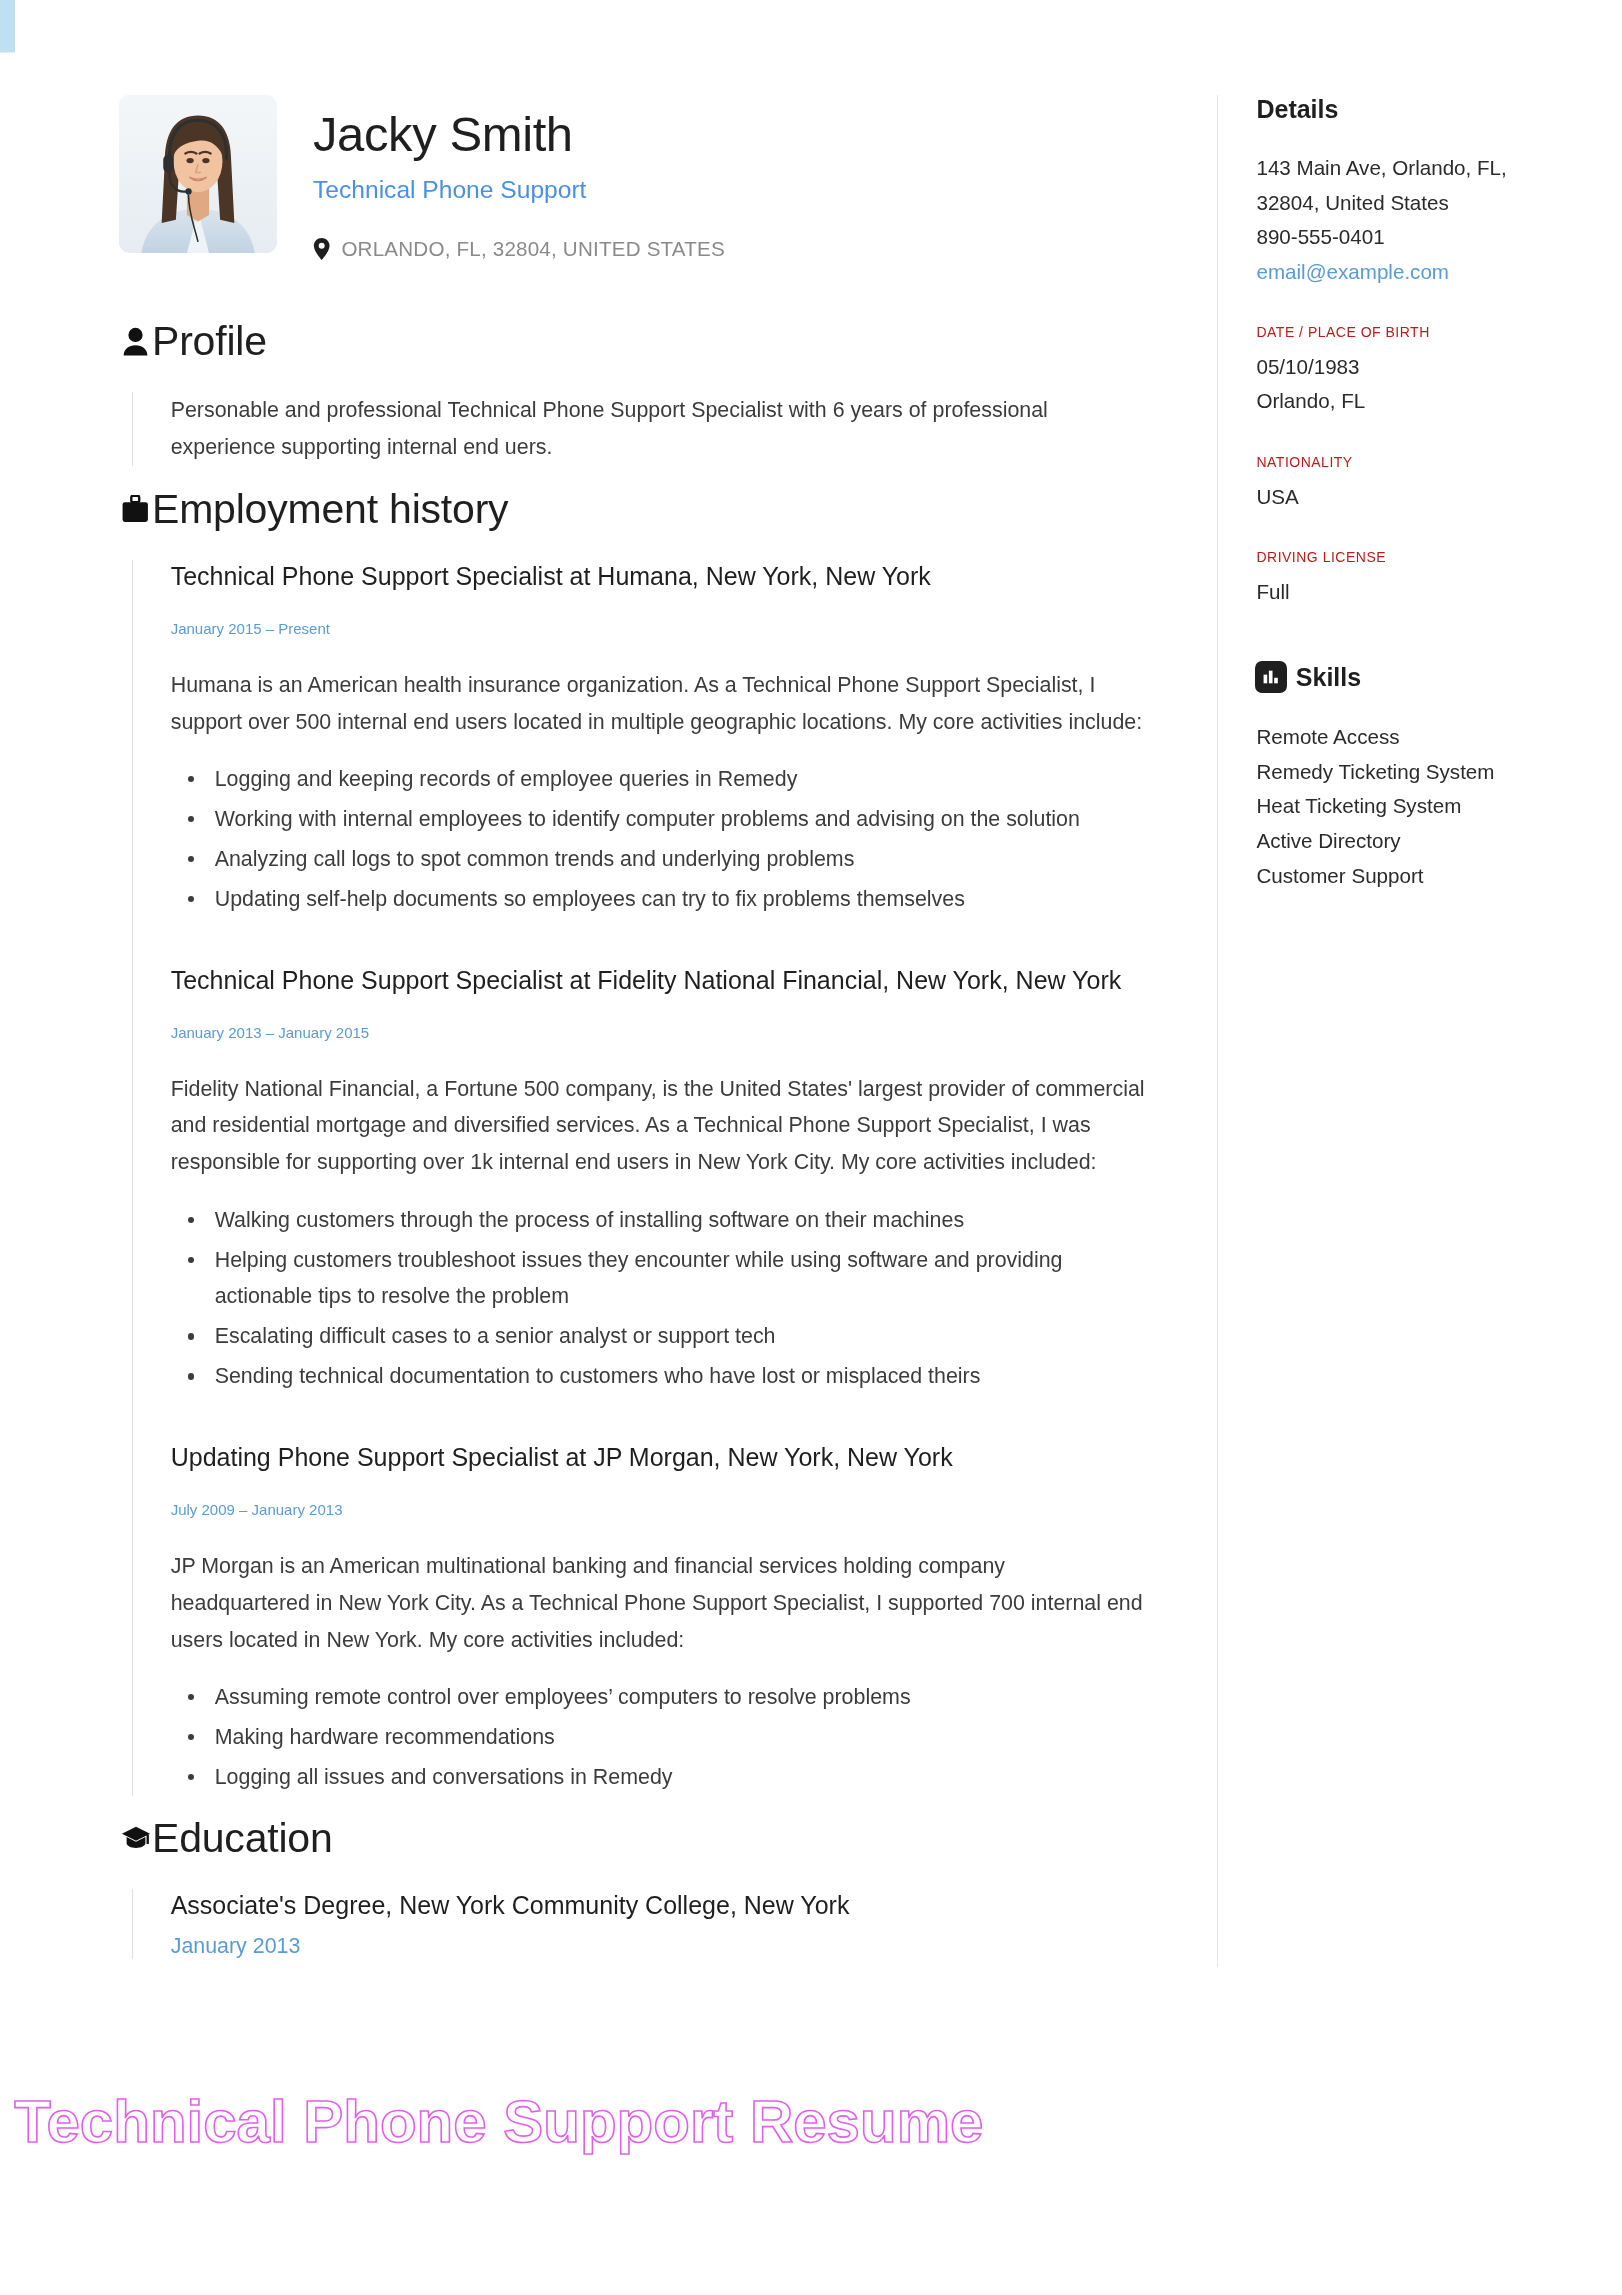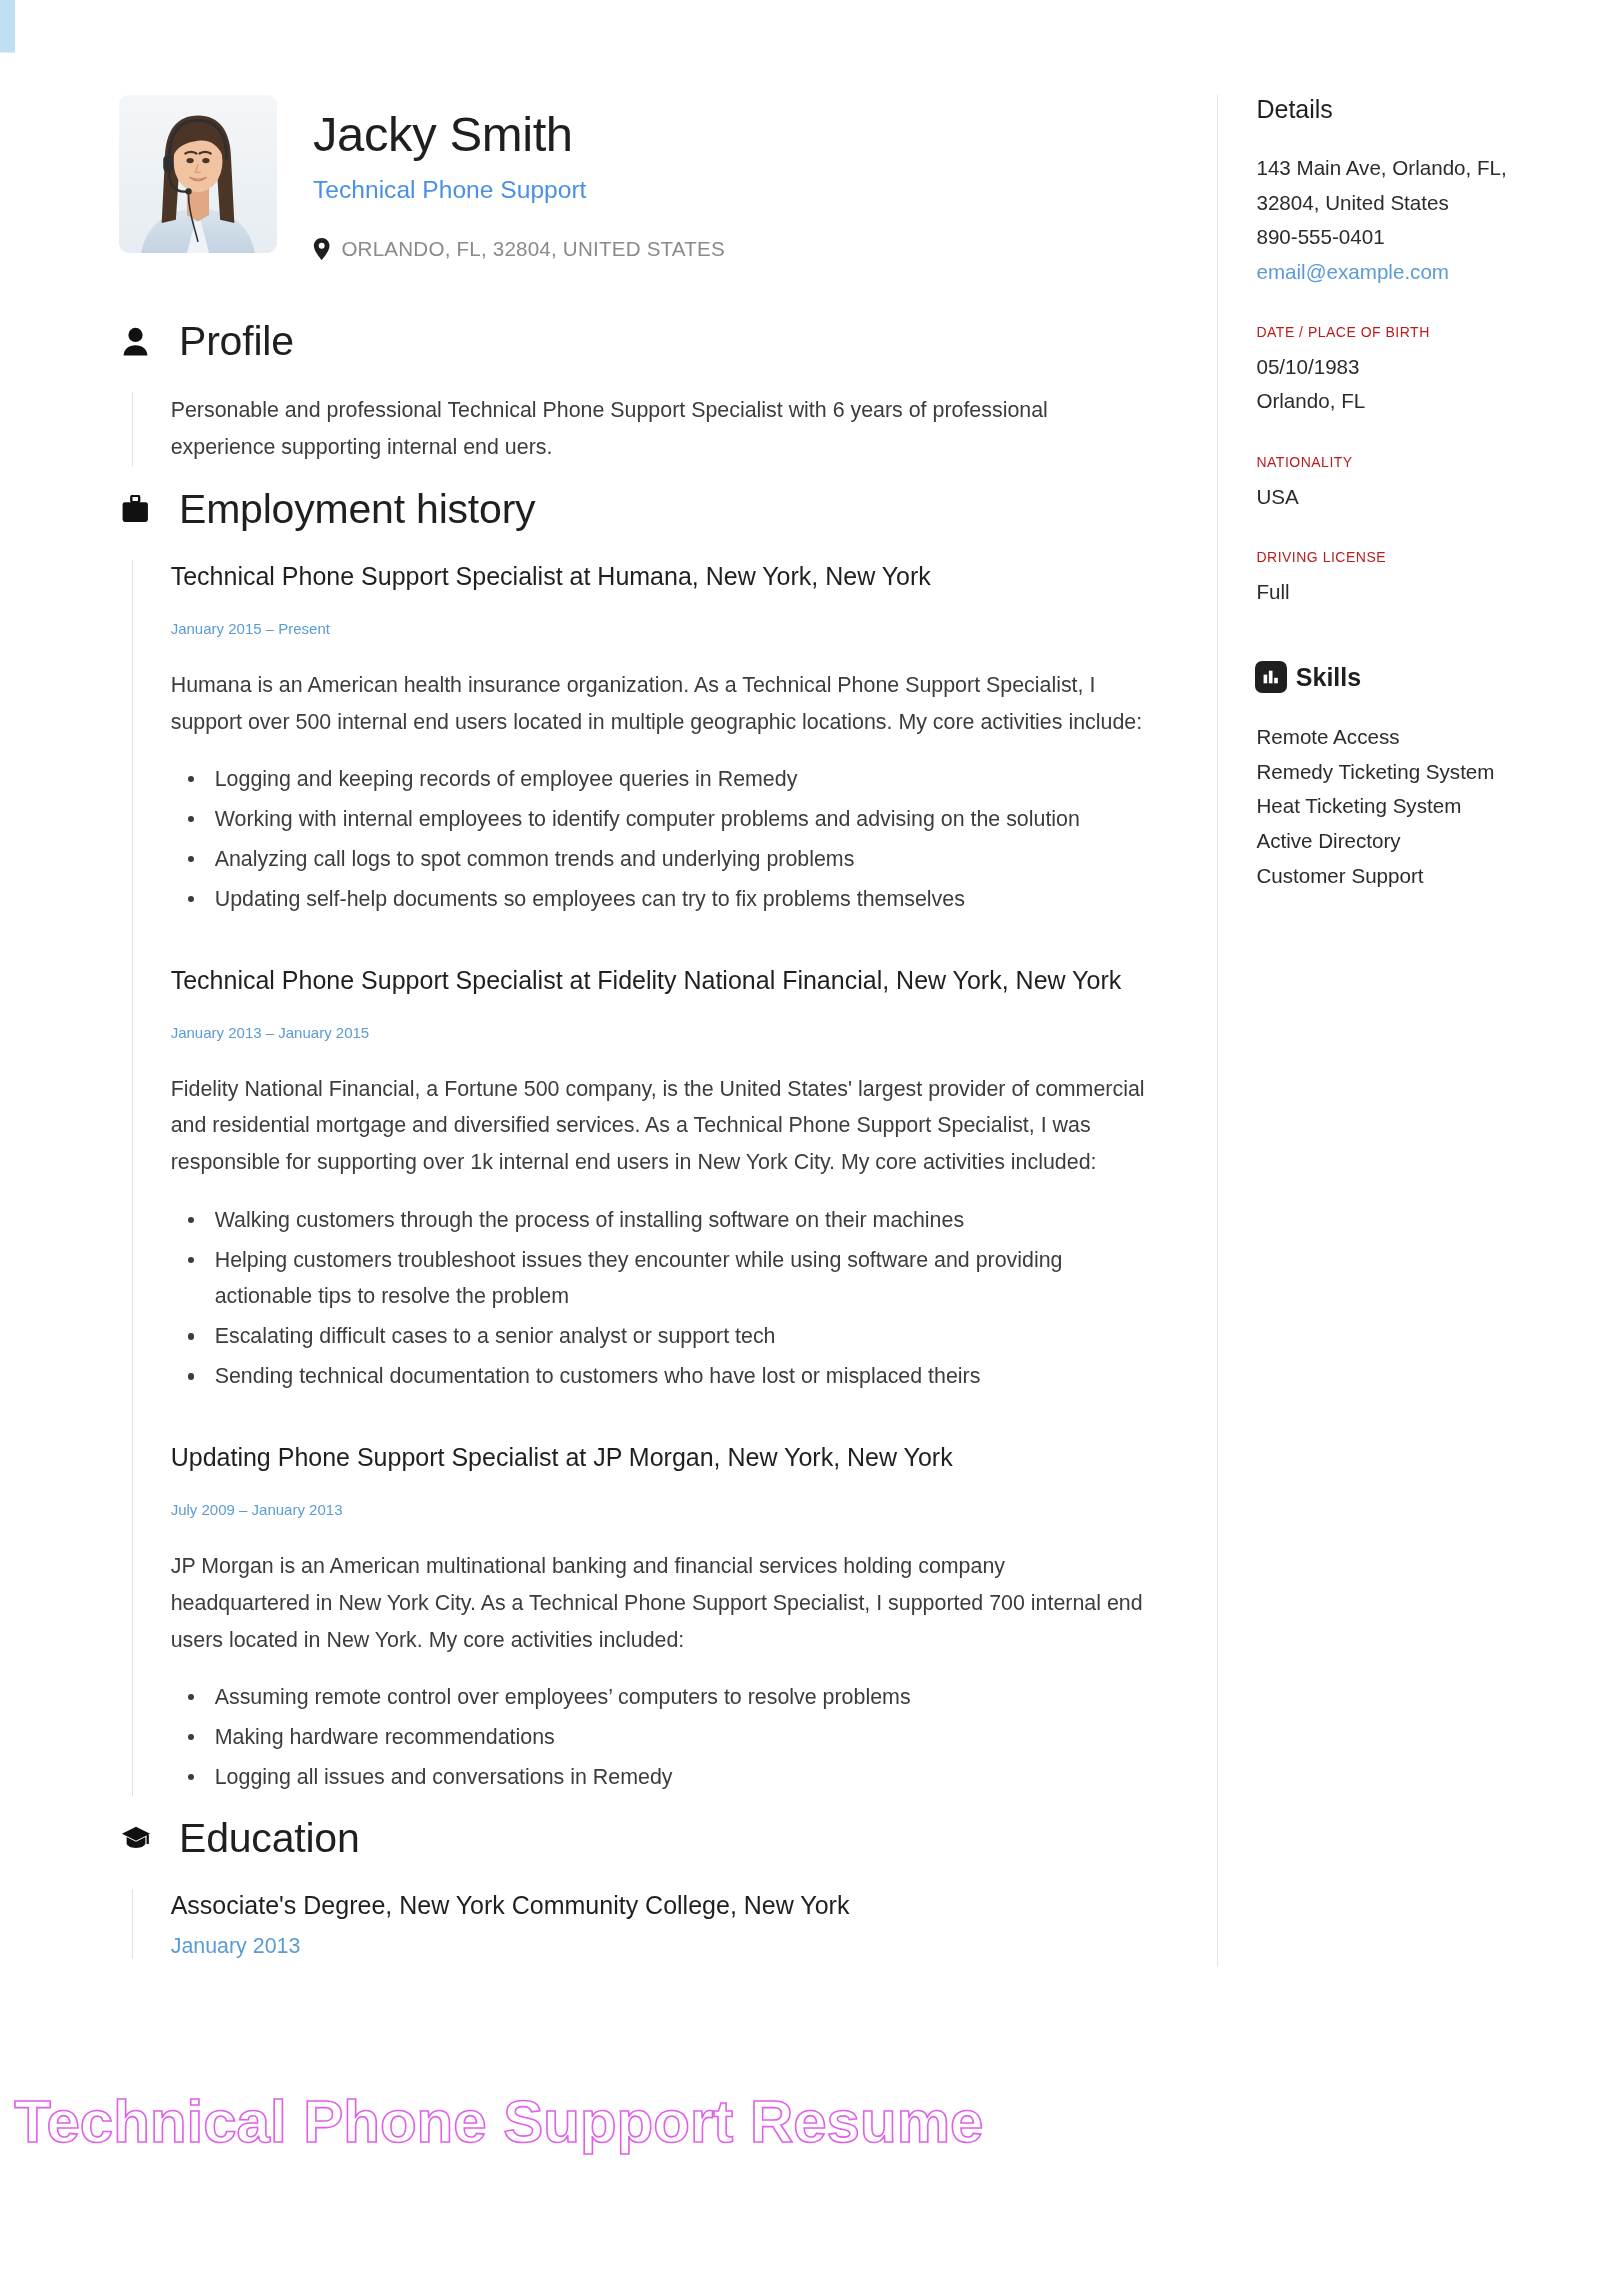--- a/index.html
+++ b/index.html
@@ -103,21 +103,20 @@
     gap: 11px;
     letter-spacing: 0.2px;
   }
   .pin-icon { display:inline-flex; width: 17.4px; height: 22px; }
 
   
   .section { margin-bottom: 8px; }
   .section-head {
     display: flex;
     align-items: center;
-    gap: 27px;
     margin-bottom: 27px;
   }
   .section-icon { width: 33px; display:flex; align-items:center; justify-content:center; }
   .section-icon svg { display:block; }
   .section-title {
     font-size: 41px;
     font-weight: 400;
     color: #1f1f1f;
     letter-spacing: -0.2px;
   }
@@ -162,21 +161,21 @@
     width: 6.3px; height: 6.3px;
     border-radius: 50%;
     background: #3c3c3c;
   }
   .edu-item-title { font-size: 25px; color: #1f1f1f; line-height: 1.35; }
   .edu-item-dates { font-size: 21.4px; color: #5b9bd5; margin-top: 11px; }
 
   
   .side-title {
     font-size: 25px;
-    font-weight: 400;
+    font-weight: 700;
     color: #1f1f1f;
     margin-bottom: 27px;
   }
   .side-block { margin-bottom: 35px; }
   .side-text {
     font-size: 20.6px;
     line-height: 1.68;
     color: #2b2b2b;
   }
   .side-text.link { color: #5b9bd5; }

